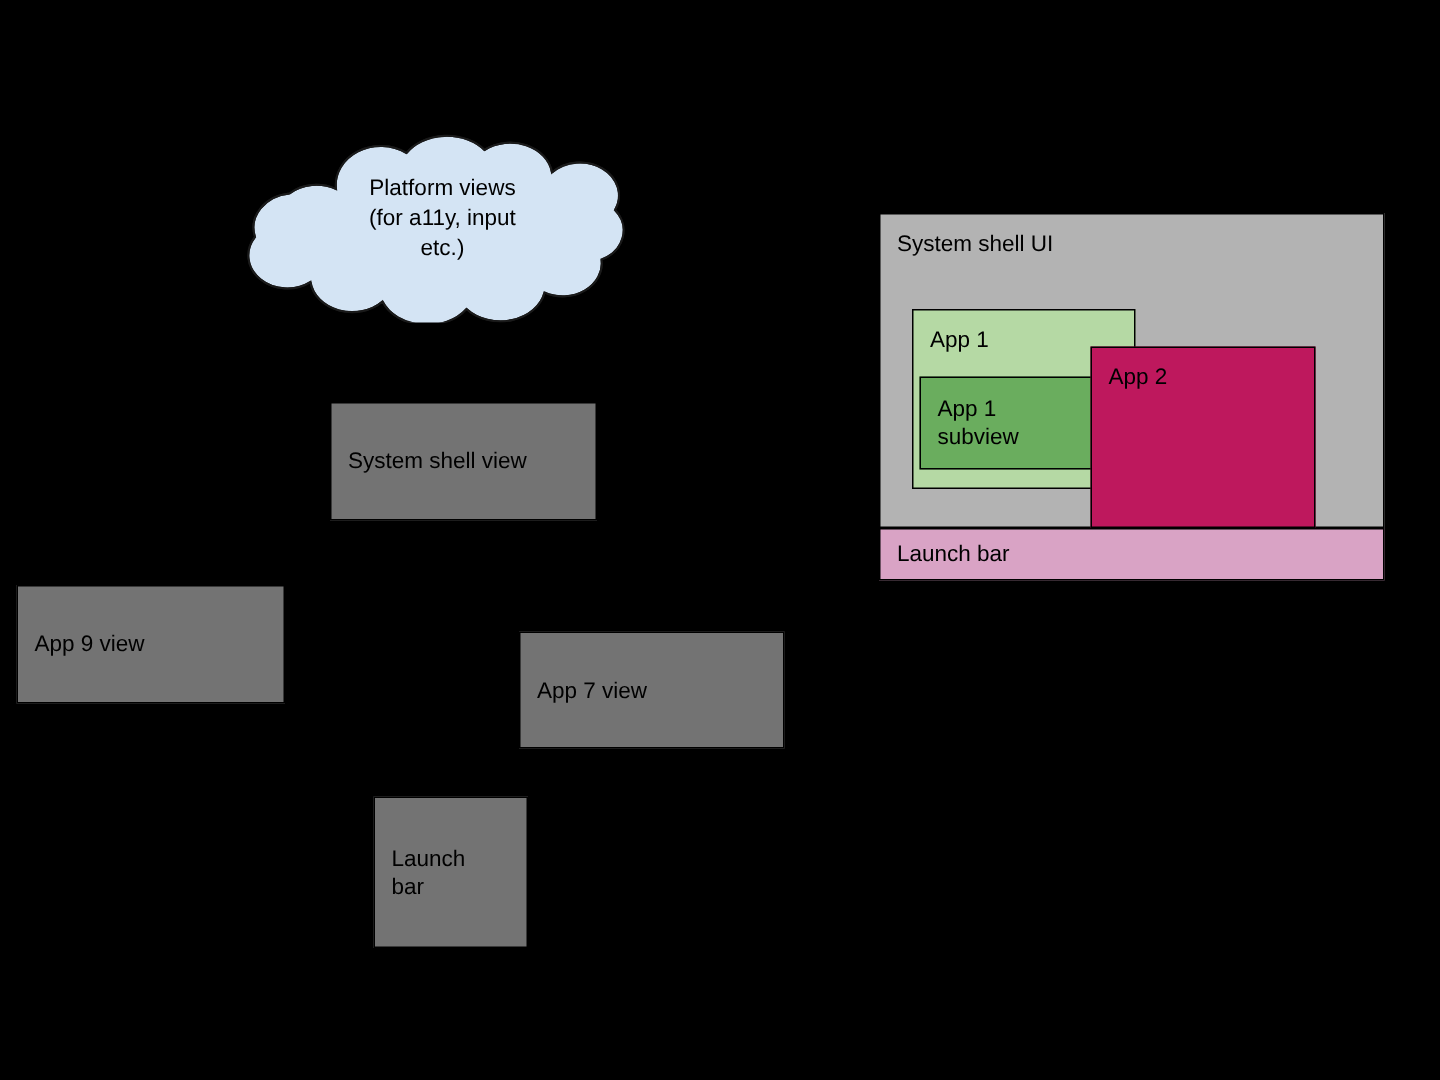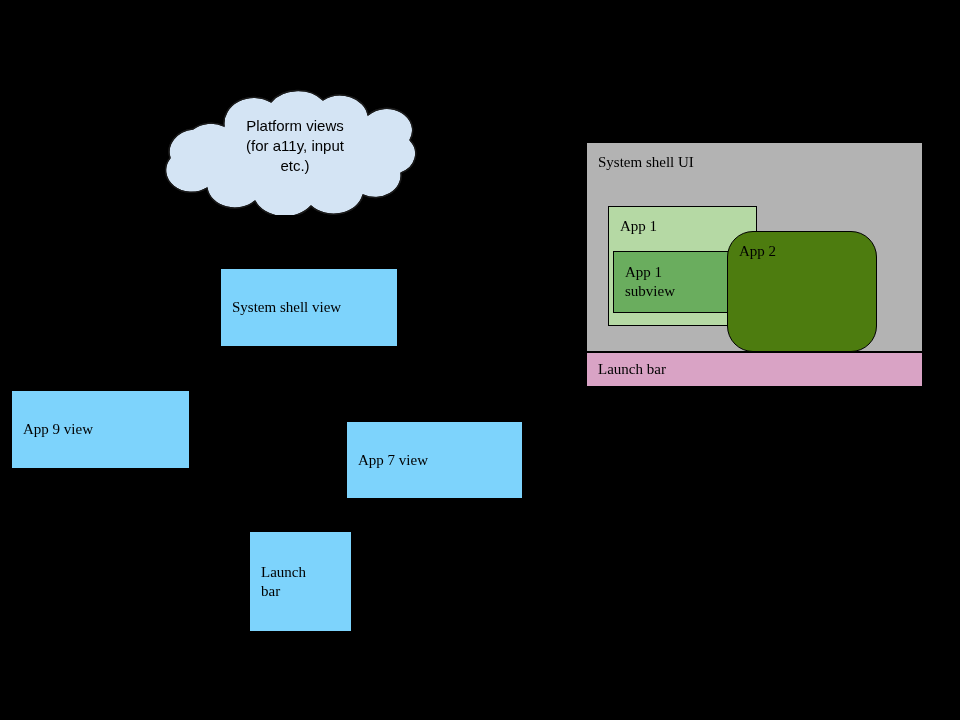--- a/index.html
+++ b/index.html
@@ -29,36 +29,35 @@
     font-size: 15px;
     line-height: 19px;
     color: #000000;
     display: flex;
     align-items: center;
     white-space: pre-line;
   }
   .node .label {
     display: block;
     padding: 0 11px;
-    font-family: Liberation Serif, serif;
   }
 
   
   .node.top > .label {
     align-self: flex-start;
     padding-top: 10px;
   }
 
   
-  .fill-paleblue { background: #7dd3fc; }
+  .fill-paleblue { background: #737373; }
   .fill-gray     { background: #b3b3b3; }
   .fill-pink     { background: #d9a3c5; }
   .fill-ltgreen  { background: #b5d9a4; }
   .fill-dkgreen  { background: #6aad5e; }
-  .fill-blue     { background: #4d7c0f; border-radius: 26px; }
+  .fill-blue     { background: #be185d; }
 
   
   #cloud {
     position: absolute;
     left: 163px;
     top: 88px;
     width: 264px;
     height: 127px;
   }
   #cloud svg { display: block; width: 100%; height: 100%; }

